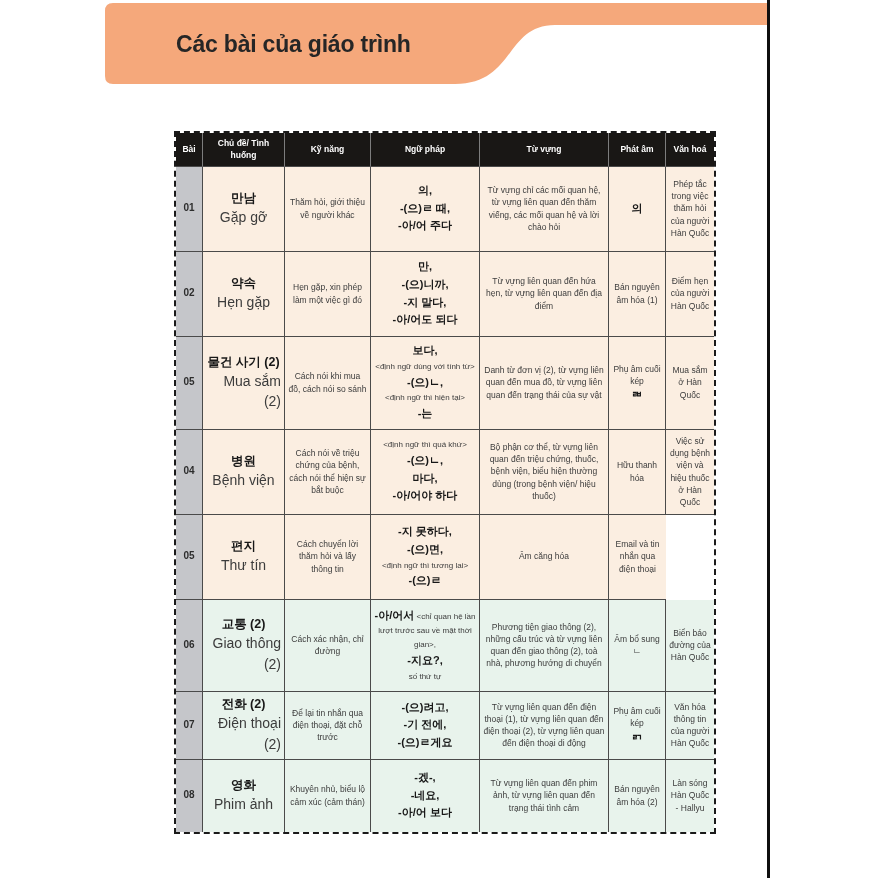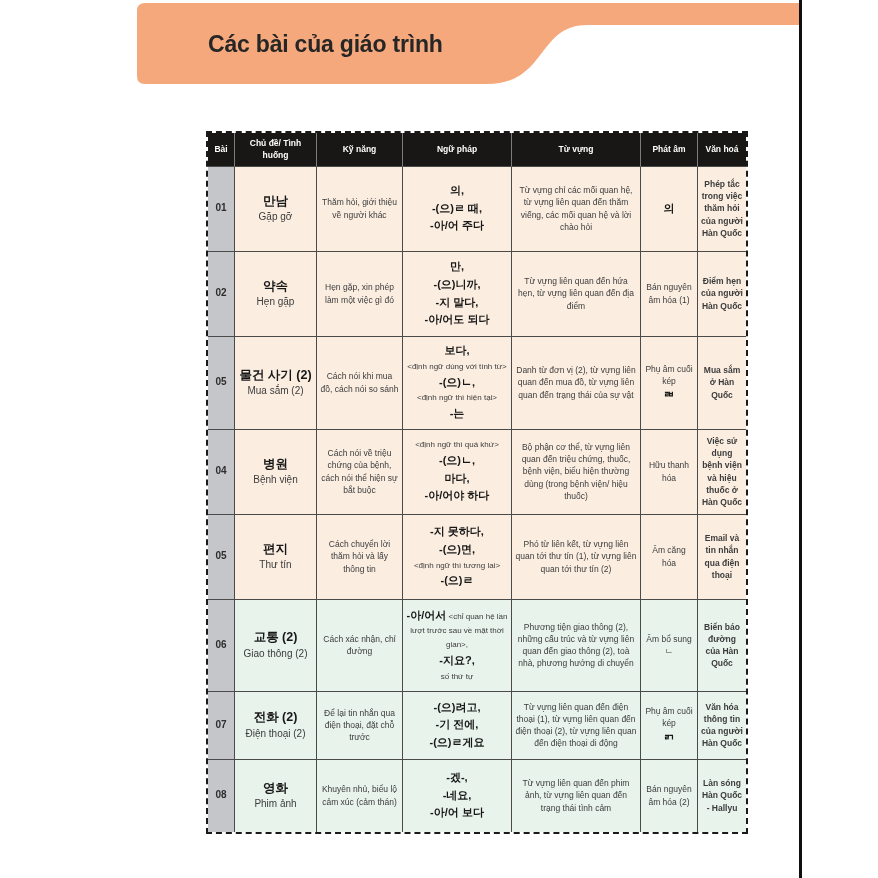--- a/index.html
+++ b/index.html
@@ -2,56 +2,56 @@
 <html style="--orange: #F5A87B; --cream: #FBEEE1; --green: #E8F3EC; --gray: #C5C6CA; --headerbg: #191715;"><head>
 <meta charset="utf-8">
 <style>
   :root{
     --orange:#F5A87B; --cream:#FBEEE1; --green:#E8F3EC; --gray:#C5C6CA;
     --headerbg:#191715; --line:#4a4a4a; --dash:#1a1a1a; --ink:#3c3c3c; --kink:#171717;
   }
   *{margin:0;padding:0;box-sizing:border-box;}
   html,body{width:878px;height:878px;background:#fff;overflow:hidden;
     font-family:"Liberation Sans",sans-serif;}
-  .page{position:relative;width:732px;height:878px;background:#fff;margin-left:32px;}
+  .page{position:relative;width:732px;height:878px;background:#fff;}
 
   
   .banner-svg{position:absolute;left:0;top:0;width:878px;height:100px;display:block;}
   .page-title{position:absolute;left:176px;top:31px;font-size:23px;font-weight:bold;
     color:#262626;letter-spacing:-0.2px;}
 
   
   .edge-line{position:absolute;left:767px;top:0;width:3px;height:878px;background:#0f0f0f;}
 
   
   .toc{position:absolute;left:174px;top:131px;width:542px;border:2px dashed var(--dash);
     background:#fff;}
   .trow{display:grid;grid-template-columns:27px 82px 86px 109px 129px 57px 48px;}
   .trow:not(:last-child) .cell{border-bottom:1px solid var(--line);}
   .cell{border-right:1px solid var(--line);display:flex;flex-direction:column;
     align-items:center;justify-content:center;text-align:center;padding:4px 3px;
     color:var(--ink);font-size:8.5px;line-height:1.45;}
-  .cell:last-child{border-right:none;font-weight:bold;}
+  .cell:last-child{border-right:none;}
 
   .thead .cell{background:var(--headerbg);color:#fff;font-weight:bold;font-size:8.5px;
     min-height:30px;border-right:1px solid #7d7d7d;border-bottom:1px solid #000;}
   .thead .cell:last-child{border-right:none;text-align:right;}
 
   .r1 .cell,.r2 .cell,.r4 .cell,.r5 .cell{min-height:85px;}
   .r3 .cell{min-height:93px;}
   .r6 .cell{min-height:92px;}
   .r7 .cell{min-height:68px;}
   .r8 .cell{min-height:72px;}
 
   .cream .cell{background:var(--cream);}
   .green .cell{background:var(--green);}
   .trow .bai{background:var(--gray) !important;color:#2d2d2d;font-weight:bold;font-size:10px;}
 
   .tko{font-size:12.5px;font-weight:bold;color:var(--kink);line-height:1.3;}
-  .tvi{font-size:10px;color:var(--ink);margin-top:1px;}
+  .tvi{font-size:14px;color:var(--ink);margin-top:1px;text-align:right;}
 
   .grammar{line-height:1.6;}
   .gk{font-size:11px;font-weight:bold;color:var(--kink);}
   .gv{font-size:8px;color:var(--ink);}
 
   .pron{white-space:pre-line;}
   .glyph{display:block;font-size:11px;font-weight:bold;color:var(--kink);line-height:1.4;}
 </style>
 </head>
 <body>
@@ -167,21 +167,20 @@
         <div class="tko">편지</div>
         <div class="tvi">Thư tín</div>
       </div>
       <div class="cell">Cách chuyển lời thăm hỏi và lấy thông tin</div>
       <div class="cell grammar">
         <div><span class="gk">-지 못하다,</span><br>
         <span class="gk">-(으)면,</span><br>
         <span class="gv">&lt;định ngữ thì tương lai&gt;</span><br>
         <span class="gk">-(으)ㄹ</span></div>
       </div>
-      <div class="cell">Phó từ liên kết, từ vựng liên quan tới thư tín (1), từ vựng liên quan tới thư tín (2)</div>
       <div class="cell pron">
         <span>Âm căng hóa</span>
         <span class="glyph"></span>
       </div>
       <div class="cell">Email và tin nhắn qua điện thoại</div>
     </div>
 
     <div class="trow green r6">
       <div class="cell bai">06</div>
       <div class="cell">

